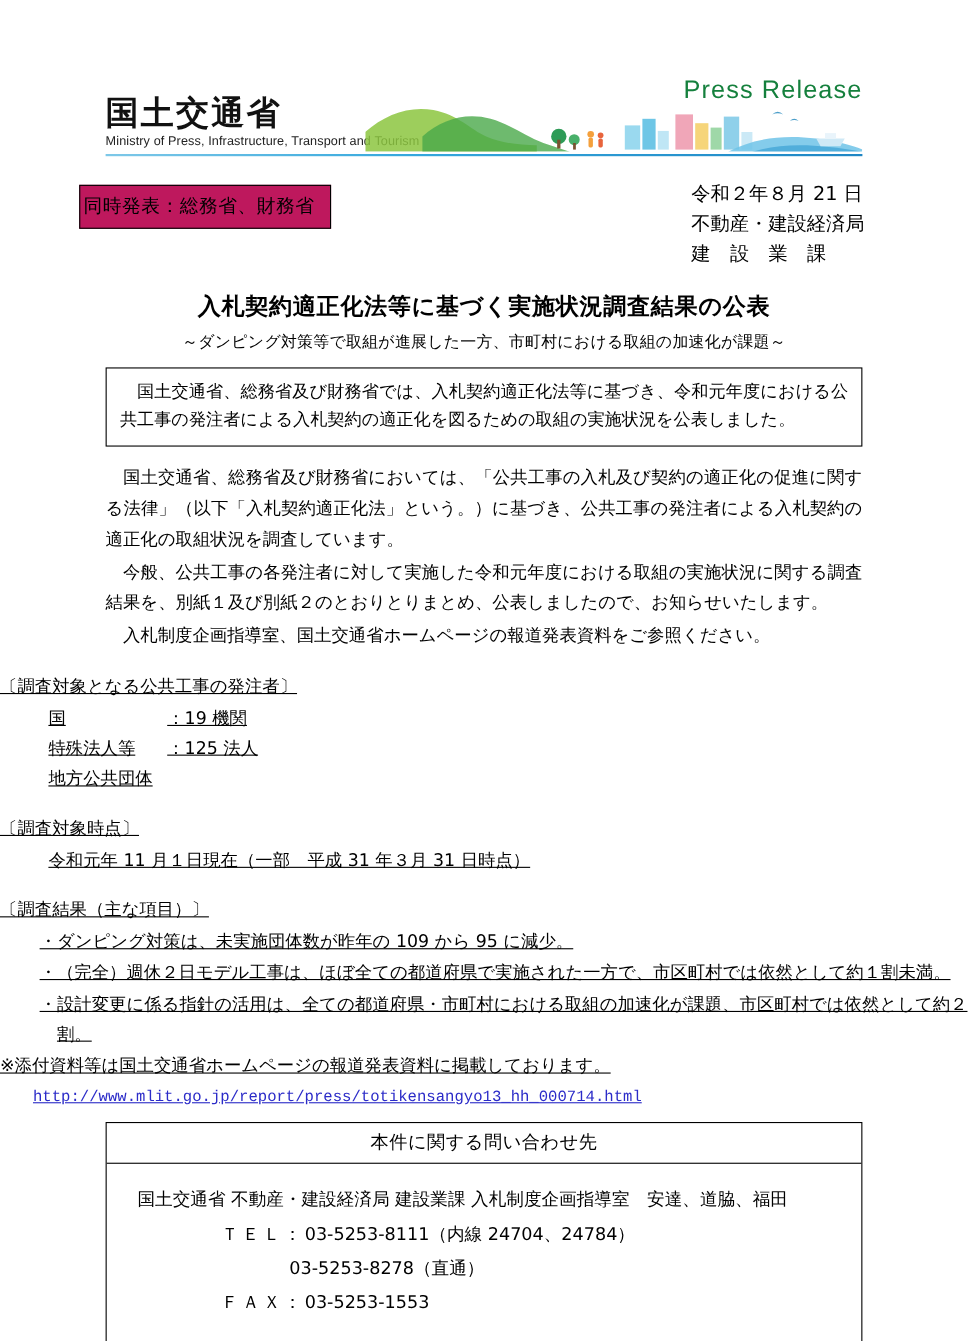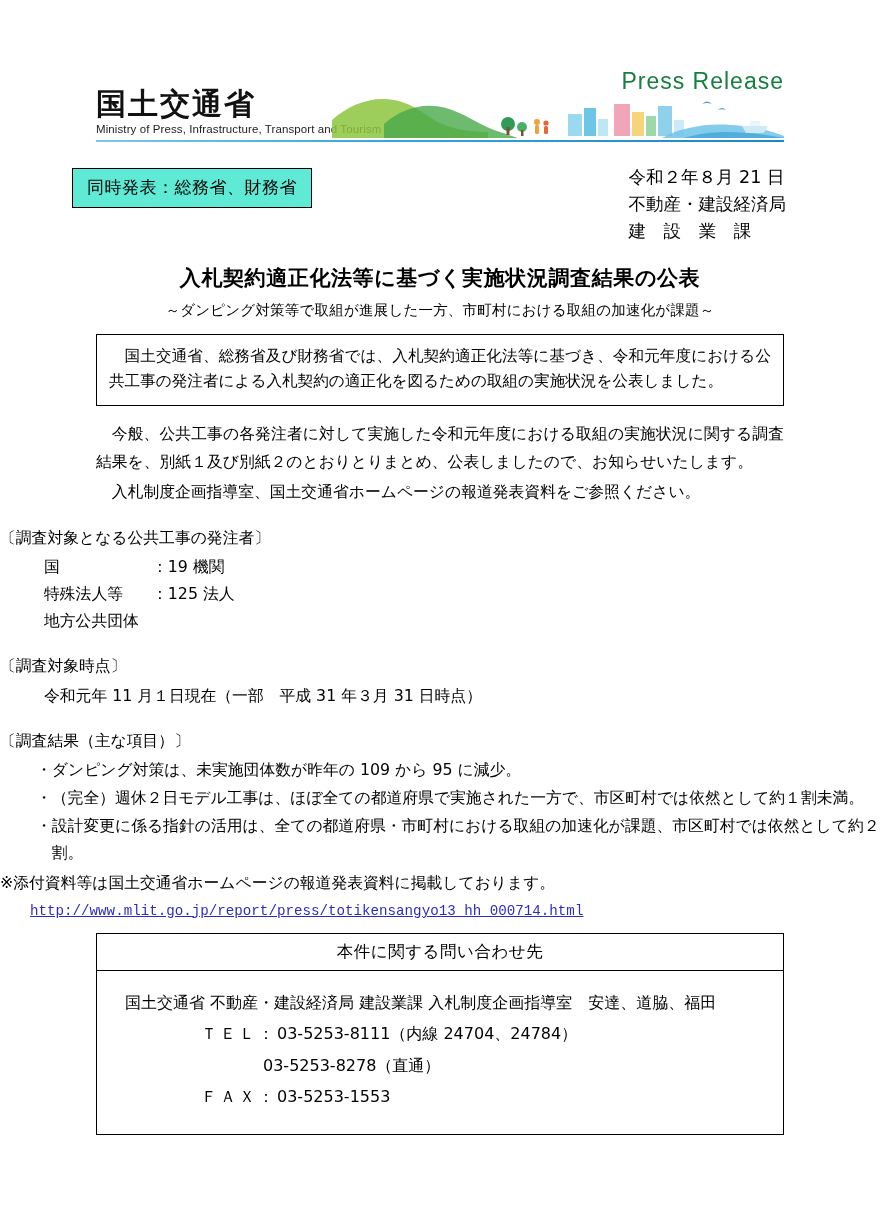--- a/index.html
+++ b/index.html
@@ -81,25 +81,25 @@
   .toprow {
     position: relative;
     margin: 16px 96px 0 96px;
     height: 84px;
   }
   .joint-box {
     position: absolute;
     left: -24px;
     top: 4px;
     border: 1.6px solid #000;
-    padding: 7px 14px 8px 14px;
+    padding: 7px 14px 8px 3px;
     font-family: Liberation Sans, sans-serif;
     font-size: 17px;
     letter-spacing: 0.5px;
-    background: #5eead4;
+    background: #be185d;
   }
   .issuer {
     position: absolute;
     right: -2px;
     top: 0;
     text-align: left;
     font-family: "DejaVu Sans", sans-serif;
     font-size: 17.5px;
     line-height: 1.55;
   }
@@ -149,20 +149,21 @@
     text-indent: 1em;
     text-align: justify;
   }
   .body p + p { margin-top: 2px; }
 
   .section {
     margin-top: 18px;
     font-family: "DejaVu Sans", sans-serif;
     font-size: 15.8px;
     line-height: 1.72;
+    text-decoration: underline;
   }
   .section-head { margin: 0 0 2px 0; }
   .indent-1 { margin-left: 44px; }
   .kv { display: flex; }
   .kv .k { width: 108px; display: inline-block; }
   .kv .v { flex: 1; }
 
   ul.bullets {
     list-style: none;
     margin: 2px 0 0 0;
@@ -275,20 +276,21 @@
   </div>
 
   <div class="title">入札契約適正化法等に基づく実施状況調査結果の公表</div>
   <div class="subtitle">～ダンピング対策等で取組が進展した一方、市町村における取組の加速化が課題～</div>
 
   <div class="summary-box">
     <p>国土交通省、総務省及び財務省では、入札契約適正化法等に基づき、令和元年度における公共工事の発注者による入札契約の適正化を図るための取組の実施状況を公表しました。</p>
   </div>
 
   <div class="body">
+    <p>国土交通省、総務省及び財務省においては、「公共工事の入札及び契約の適正化の促進に関する法律」（以下「入札契約適正化法」という。）に基づき、公共工事の発注者による入札契約の適正化の取組状況を調査しています。</p>
     <p>今般、公共工事の各発注者に対して実施した令和元年度における取組の実施状況に関する調査結果を、別紙１及び別紙２のとおりとりまとめ、公表しましたので、お知らせいたします。</p>
     <p>入札制度企画指導室、国土交通省ホームページの報道発表資料をご参照ください。</p>
   </div>
 
   <div class="section">
     <div class="section-head">〔調査対象となる公共工事の発注者〕</div>
     <div class="indent-1 kv">
       <span class="k">国</span>
       <span class="v">：19 機関</span>
     </div>

